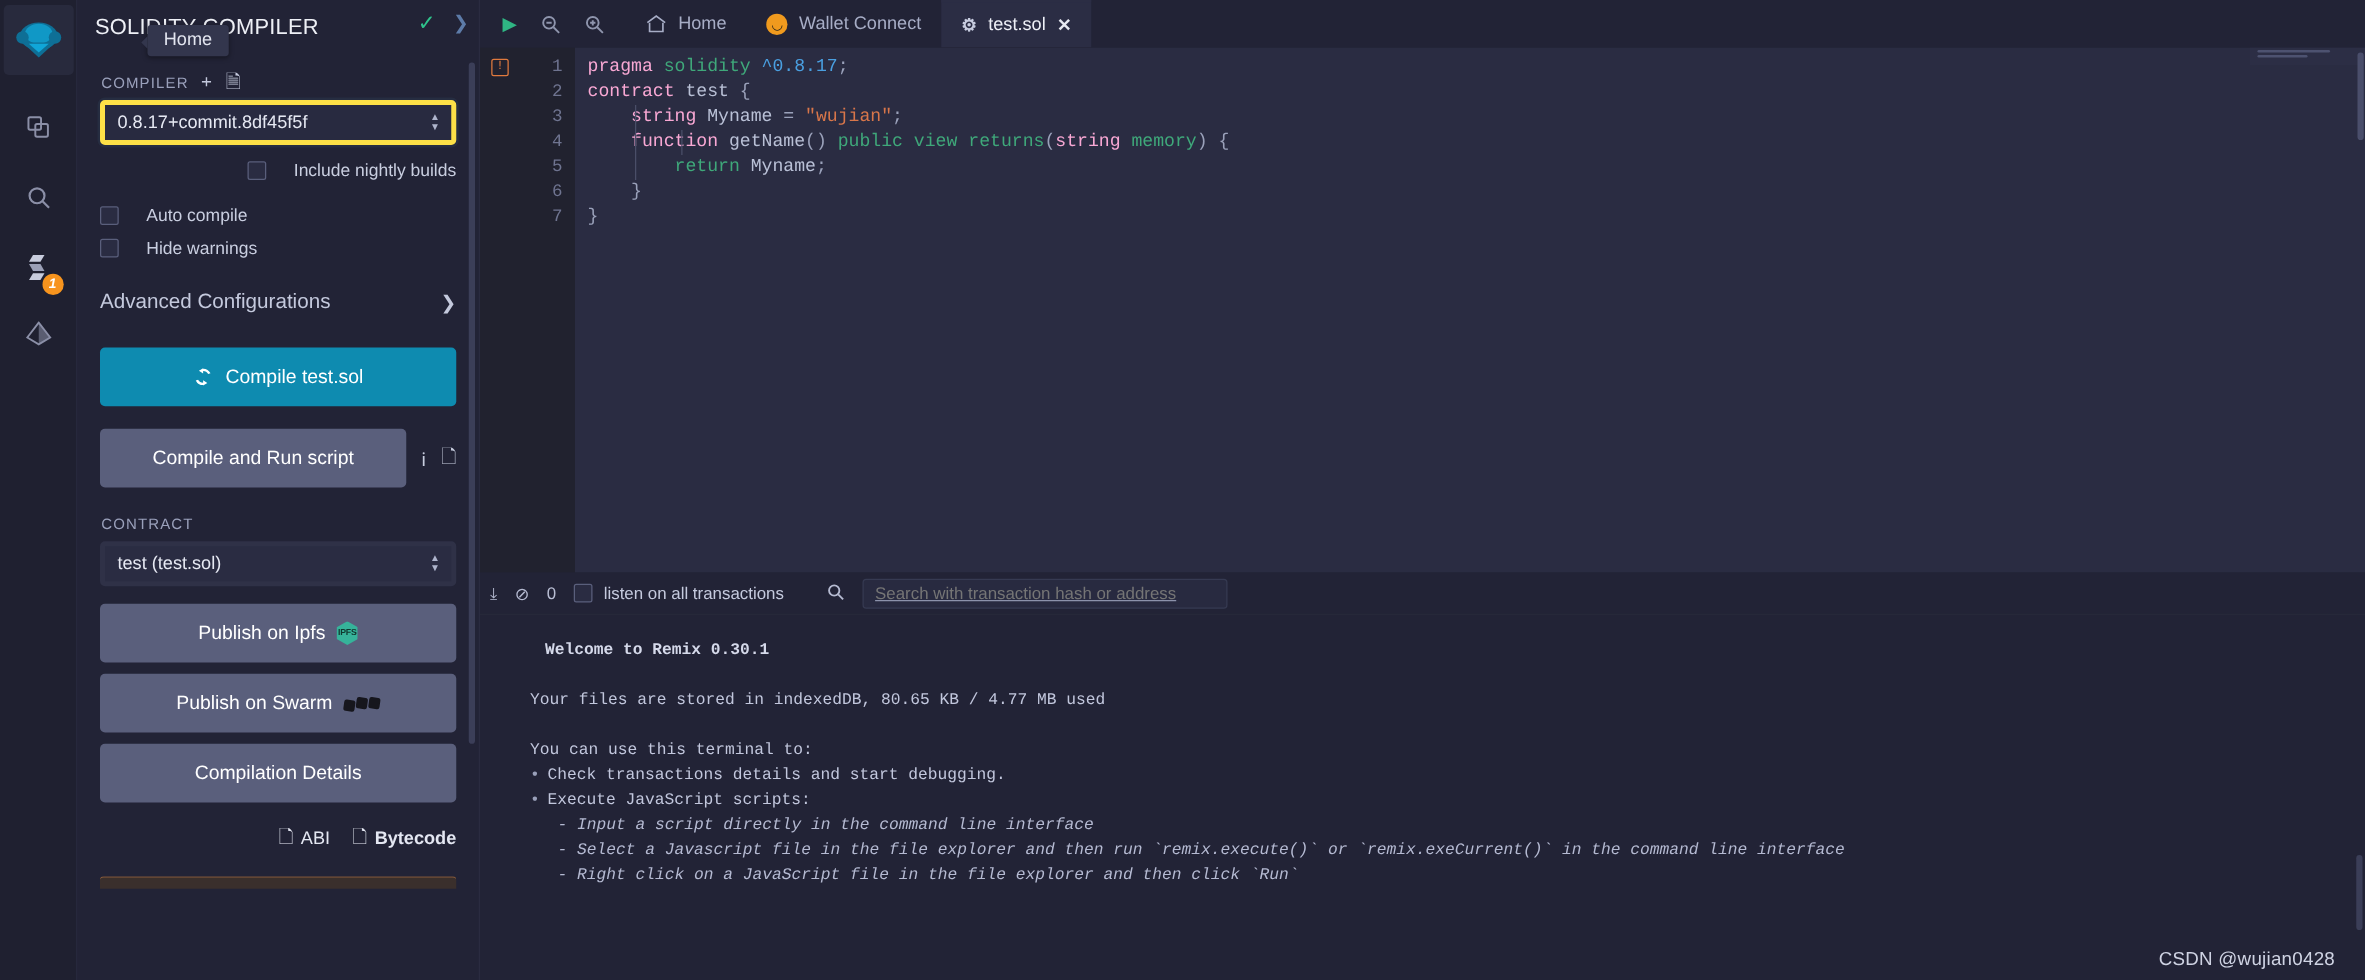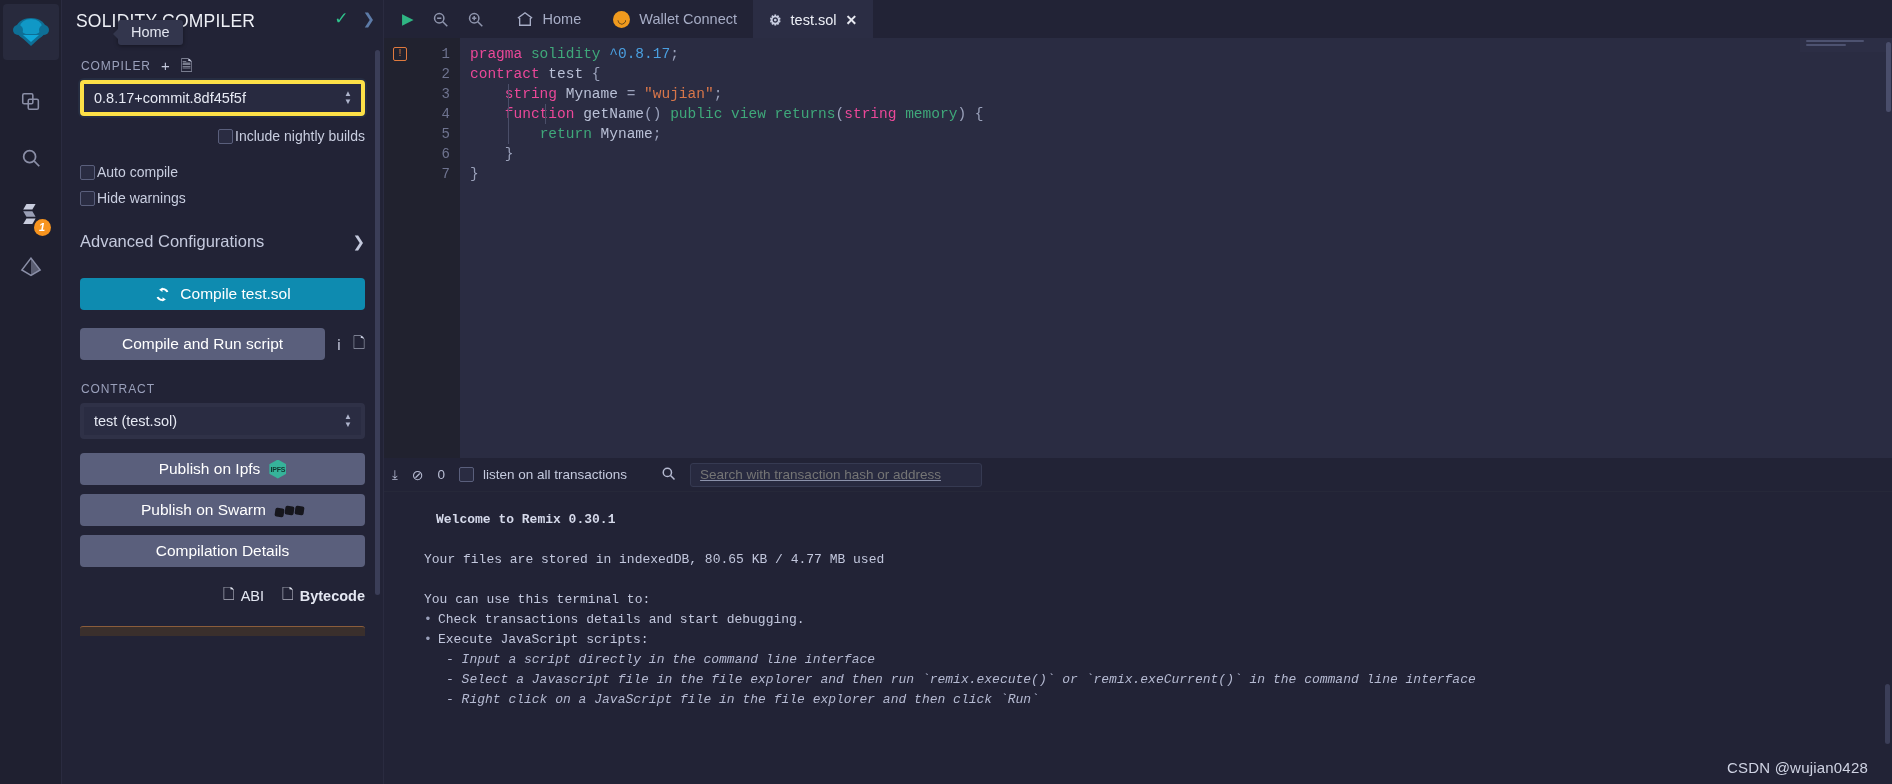--- a/index.html
+++ b/index.html
@@ -110,41 +110,41 @@
   }
   .select-box.plain { border-color: #2f3147; box-shadow: none; background: #2a2c42; }
   .spin {
     position: absolute; right: 9px; top: 50%; transform: translateY(-50%);
     display: flex; flex-direction: column; gap: 2px;
     color: #aeb4cc;
   }
   .spin i { font-style: normal; font-size: 8px; line-height: 6px; }
 
   .check-row {
-    display: flex; align-items: center; gap: 2px;
+    display: flex; align-items: center; gap: 22px;
     font-size: 14px; color: #c9cee0;
     margin-top: 10px;
   }
   .check-row.right { justify-content: flex-end; margin-top: 12px; }
   .cbox {
     width: 15px; height: 15px; flex: 0 0 15px;
     border: 1px solid #5a5f7c;
     border-radius: 2px;
     background: #2a2c42;
   }
 
   .adv-row {
     display: flex; align-items: center; justify-content: space-between;
     margin: 26px 0 27px 0;
     color: #c4c9dd; font-size: 16.5px;
   }
   .adv-row .arrow { color: #c4c9dd; font-size: 15px; }
 
   .btn {
-    width: 100%; height: 32px;
+    width: 100%; height: 47px;
     border-radius: 4px;
     display: flex; align-items: center; justify-content: center;
     gap: 9px;
     font-size: 15.5px; color: #fff;
     border: none;
     font-family: inherit;
   }
   .btn-primary { background: #0e8bb0; }
   .btn-secondary { background: #5a5f7c; }
   .btn-row { display: flex; align-items: center; gap: 12px; margin-top: 18px; }
@@ -248,21 +248,21 @@
   .code-area {
     flex: 1 1 auto;
     padding: 6px 0 0 0;
     background: #2a2c42;
     font-family: "Liberation Mono", monospace;
     font-size: 14.5px; line-height: 20px;
     position: relative;
     min-width: 0;
   }
   .code-line { white-space: pre; padding-left: 10px; }
-  .cd-kw   { color: #ec4899; }
+  .cd-kw   { color: #f9a8d4; }
   .cd-kw2  { color: #3fa87a; }
   .cd-str  { color: #d8764a; }
   .cd-id   { color: #b9c0d6; }
   .cd-num  { color: #4a9fe0; }
   .cd-pun  { color: #9aa1ba; }
   .editor-rest { position: absolute; left: 88px; right: 0; top: 146px; bottom: 12px; background: #2a2c42; }
   .mini-map {
     position: absolute; right: 0; top: 0; width: 92px; height: 14px;
     background: #2c2e45;
   }

